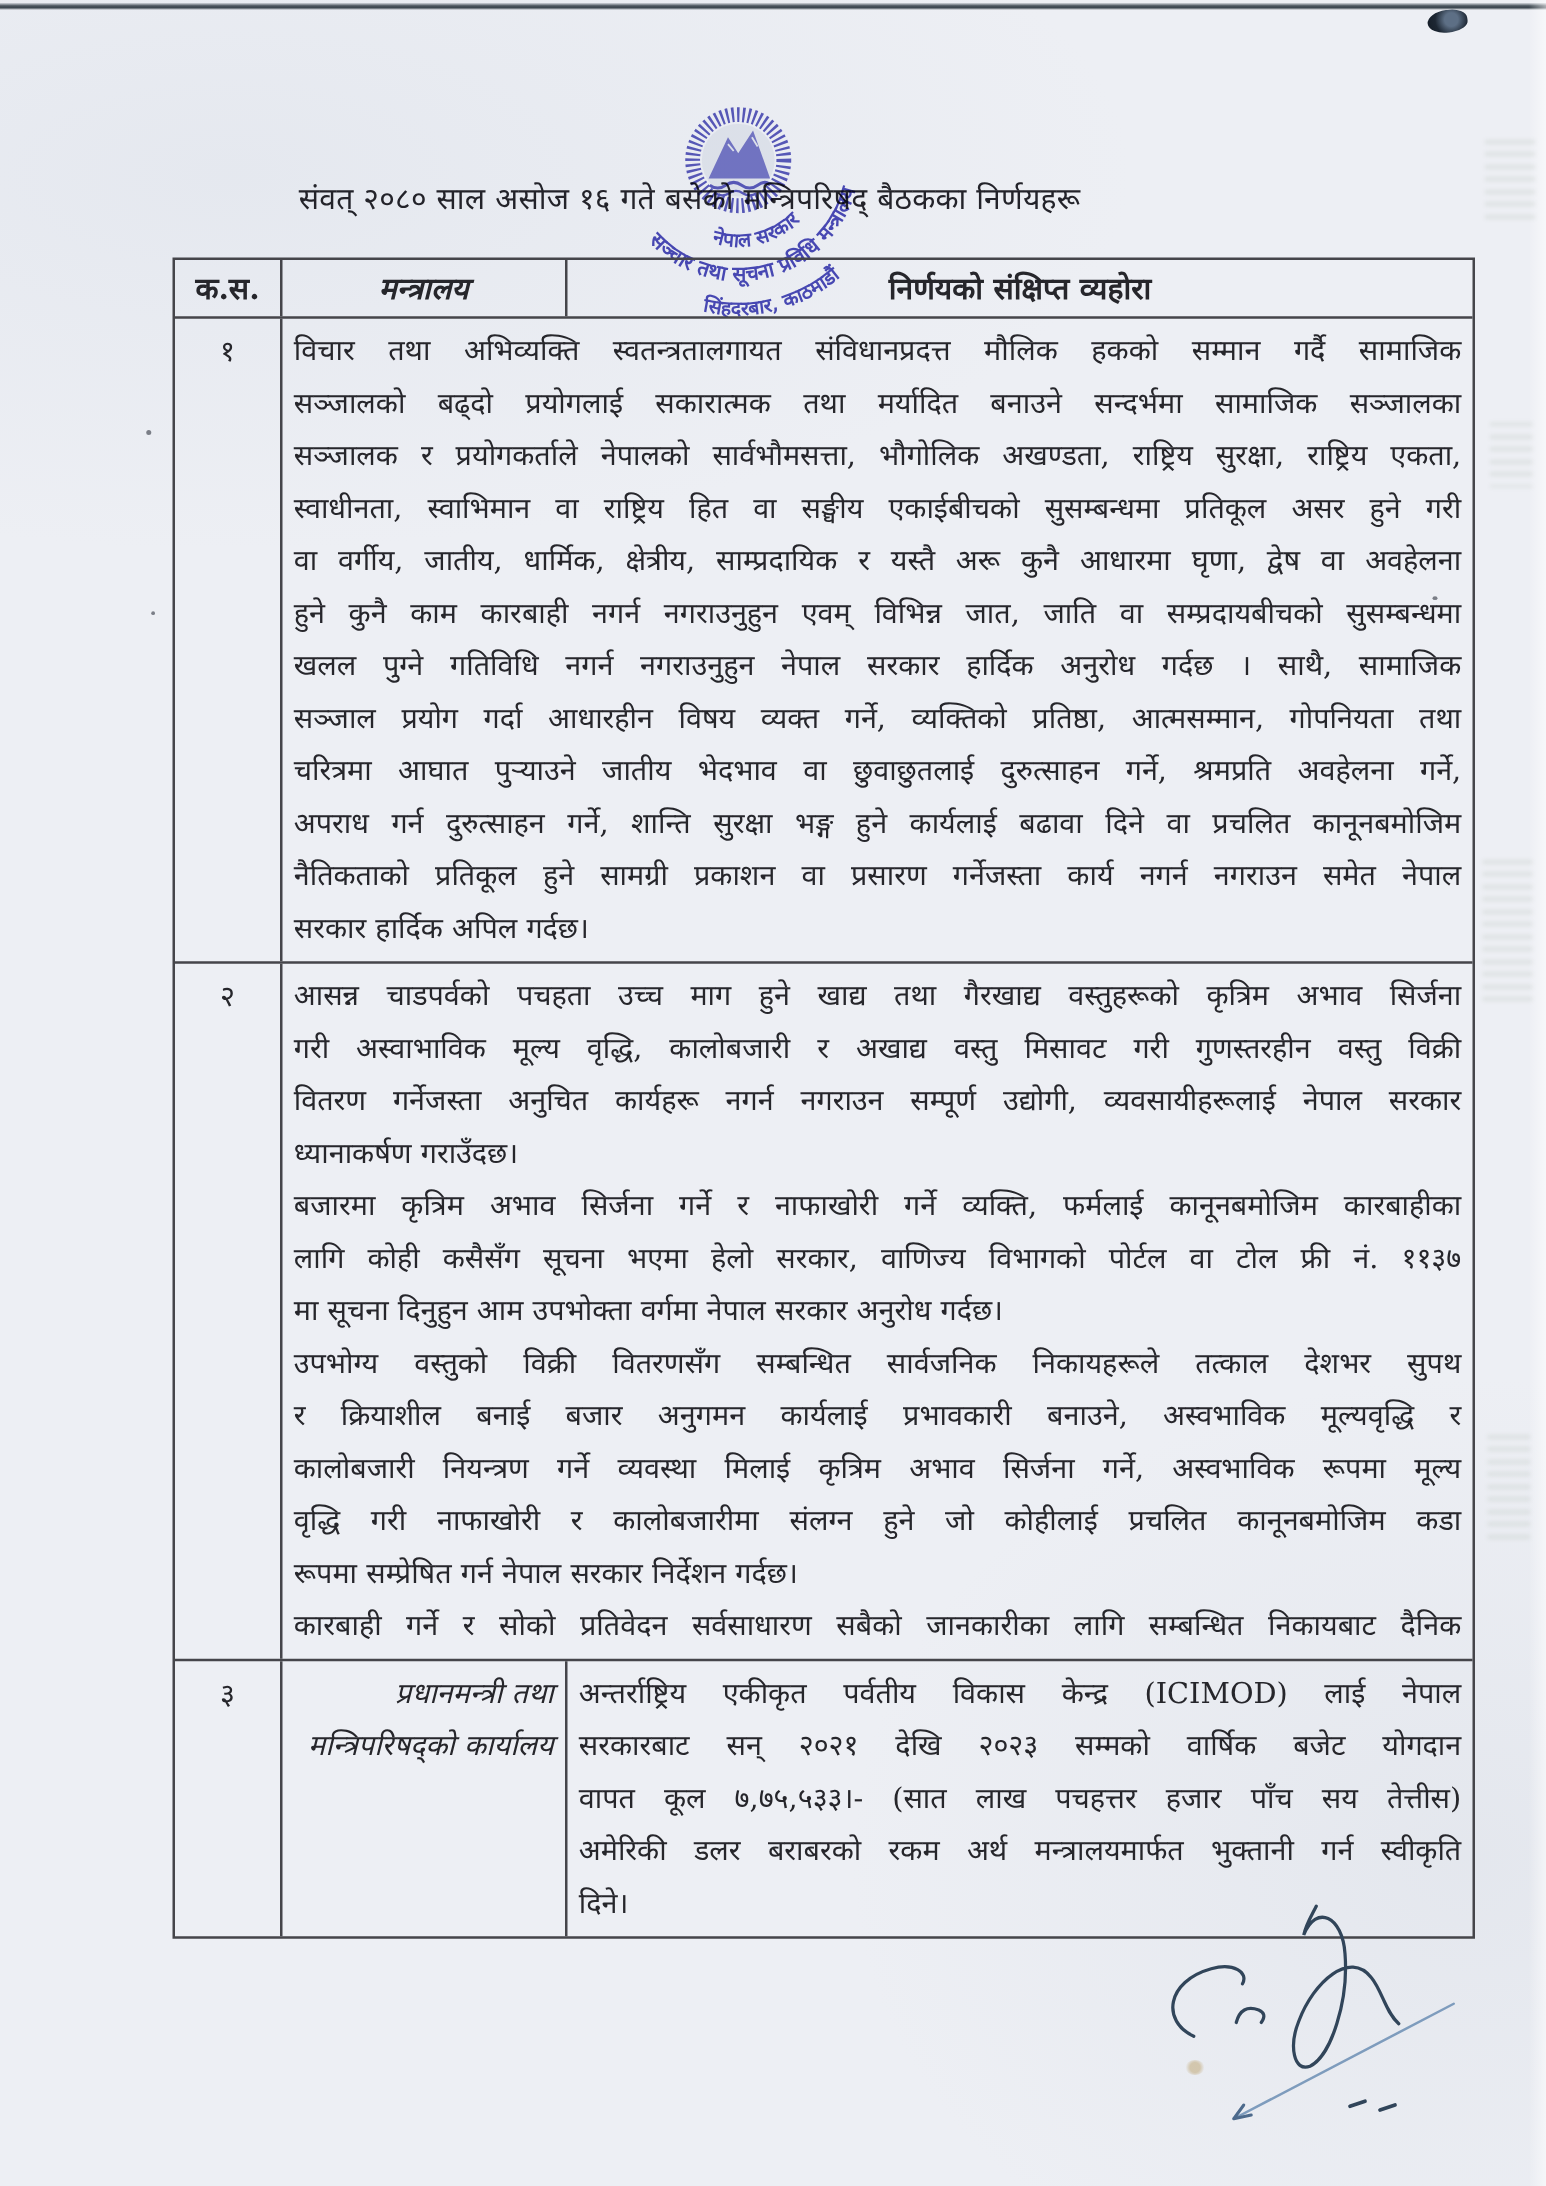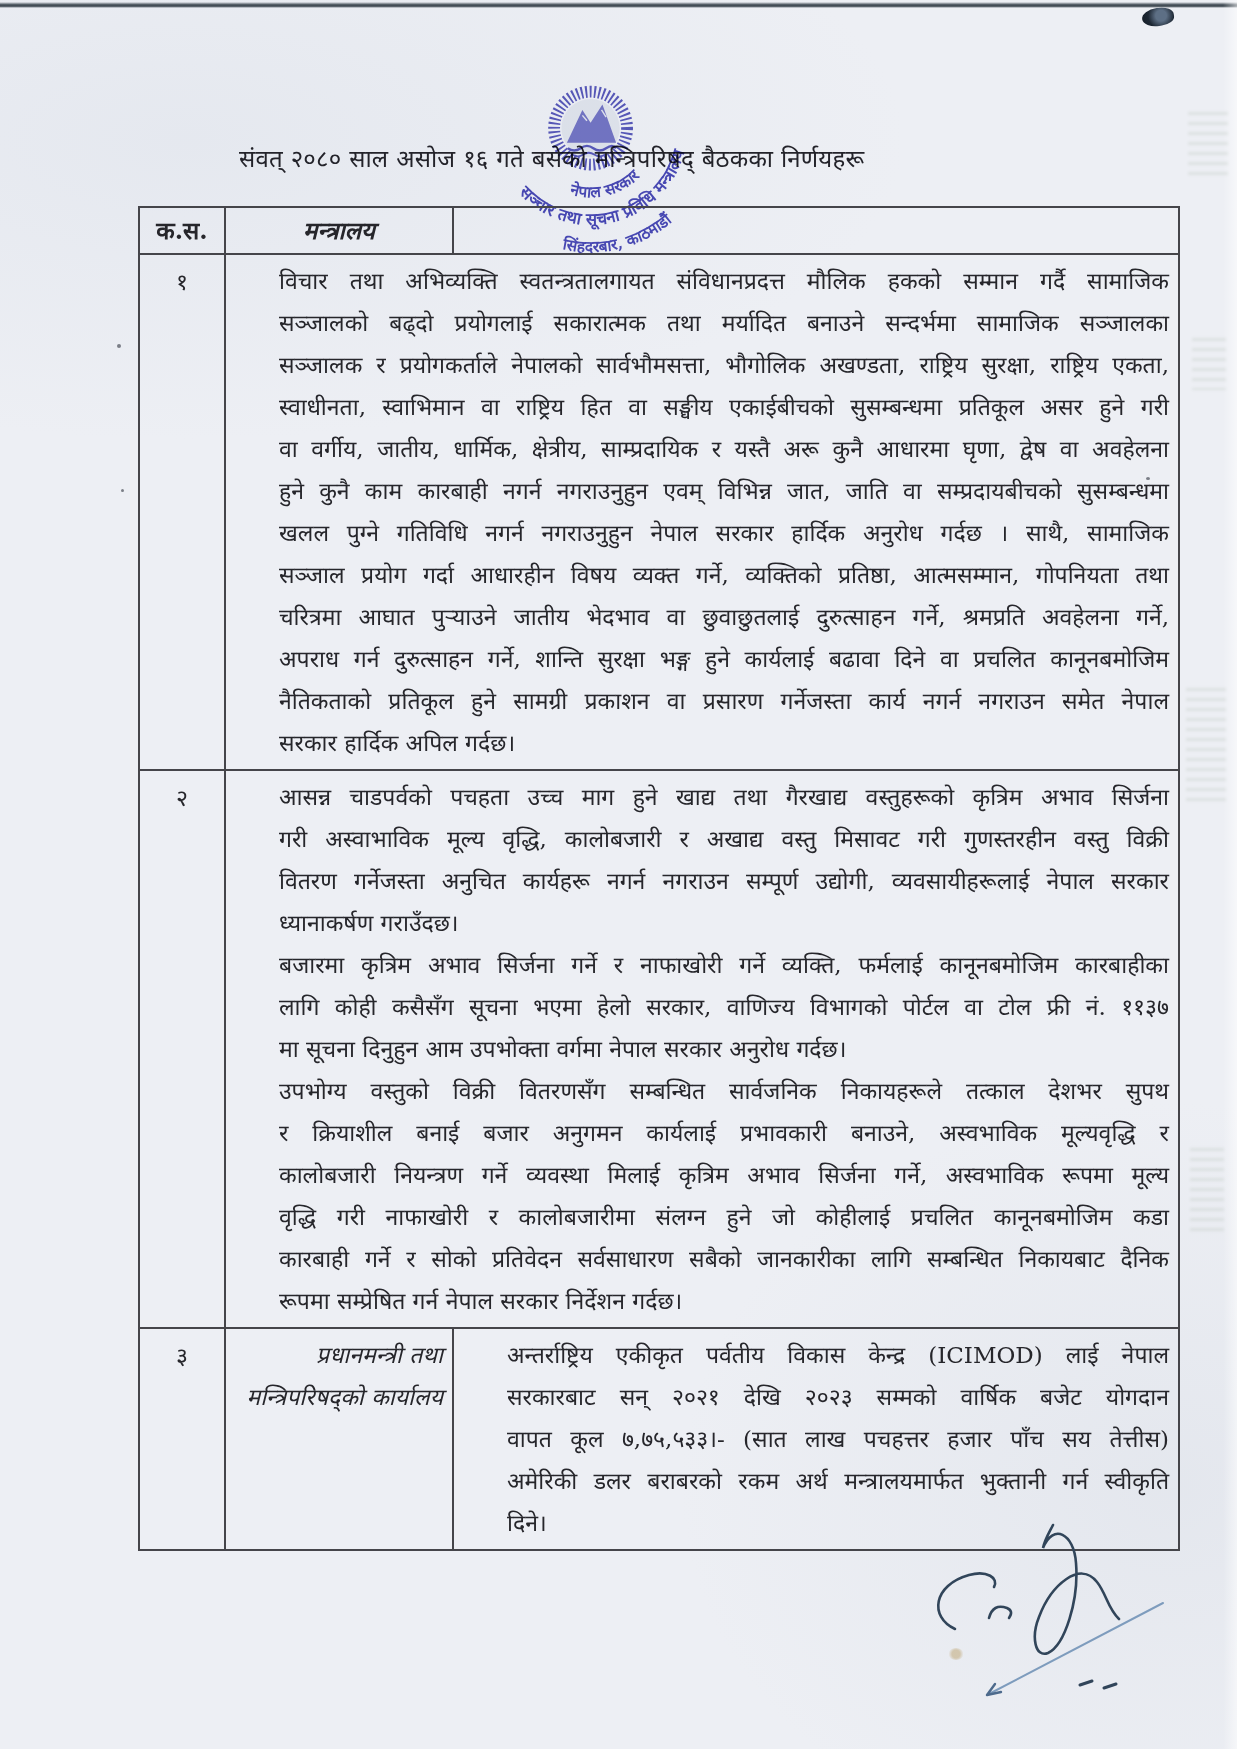--- a/index.html
+++ b/index.html
@@ -51,21 +51,21 @@
     border:2px solid #45454a;background:rgba(255,255,255,.0);
     box-sizing:border-box;
   }
   .tr{display:flex;border-top:2px solid #45454a;box-sizing:border-box;}
   .tr:first-child{border-top:none;}
   .td{box-sizing:border-box;padding:5px 9px;font-size:23px;line-height:42px;color:#26262b;}
   .td-sn{width:86px;flex:none;border-right:2px solid #45454a;text-align:center;padding-top:6px;}
   .td-ministry-col{width:228px;flex:none;border-right:2px solid #45454a;font-style:italic;}
   .td-grow{flex:1;min-width:0;}
   .thead .td{font-weight:600;font-size:24px;line-height:36px;text-align:center;padding-top:5px;padding-bottom:4px;}
-  .jl{text-align:justify;text-align-last:justify;margin-left:44px;}
+  .jl{text-align:justify;text-align-last:justify;}
   .jl.last{text-align-last:left;}
   .para{margin:0;}
   .ministry-line{text-align:right;}
 
   .signature{position:absolute;left:893px;top:1523px;width:344px;height:214px;}
 </style>
 </head>
 <body>
 
 <div class="page">
@@ -104,20 +104,21 @@
       <text font-size="18"><textPath href="#arc2" startOffset="50%" text-anchor="middle">सञ्चार तथा सूचना प्रविधि मन्त्रालय</textPath></text>
       <text font-size="17"><textPath href="#arc3" startOffset="50%" text-anchor="middle">सिंहदरबार, काठमाडौं</textPath></text>
     </g>
   </svg>
 
   <div class="doc-table">
 
     <div class="tr thead">
       <div class="td td-sn">क.स.</div>
       <div class="td td-ministry-col">मन्त्रालय</div>
+      <div class="td td-grow">निर्णयको संक्षिप्त व्यहोरा</div>
     </div>
 
     <div class="tr">
       <div class="td td-sn">१</div>
       <div class="td td-grow">
           <div class="para">
             <div class="jl">विचार तथा अभिव्यक्ति स्वतन्त्रतालगायत संविधानप्रदत्त मौलिक हकको सम्मान गर्दै सामाजिक</div>
             <div class="jl">सञ्जालको बढ्दो प्रयोगलाई सकारात्मक तथा मर्यादित बनाउने सन्दर्भमा सामाजिक सञ्जालका</div>
             <div class="jl">सञ्जालक र प्रयोगकर्ताले नेपालको सार्वभौमसत्ता, भौगोलिक अखण्डता, राष्ट्रिय सुरक्षा, राष्ट्रिय एकता,</div>
             <div class="jl">स्वाधीनता, स्वाभिमान वा राष्ट्रिय हित वा सङ्घीय एकाईबीचको सुसम्बन्धमा प्रतिकूल असर हुने गरी</div>
@@ -145,22 +146,22 @@
           <div class="para">
             <div class="jl">बजारमा कृत्रिम अभाव सिर्जना गर्ने र नाफाखोरी गर्ने व्यक्ति, फर्मलाई कानूनबमोजिम कारबाहीका</div>
             <div class="jl">लागि कोही कसैसँग सूचना भएमा हेलो सरकार, वाणिज्य विभागको पोर्टल वा टोल फ्री नं. ११३७</div>
             <div class="jl last">मा सूचना दिनुहुन आम उपभोक्ता वर्गमा नेपाल सरकार अनुरोध गर्दछ।</div>
           </div>
           <div class="para">
             <div class="jl">उपभोग्य वस्तुको विक्री वितरणसँग सम्बन्धित सार्वजनिक निकायहरूले तत्काल देशभर सुपथ</div>
             <div class="jl">र क्रियाशील बनाई बजार अनुगमन कार्यलाई प्रभावकारी बनाउने, अस्वभाविक मूल्यवृद्धि र</div>
             <div class="jl">कालोबजारी नियन्त्रण गर्ने व्यवस्था मिलाई कृत्रिम अभाव सिर्जना गर्ने, अस्वभाविक रूपमा मूल्य</div>
             <div class="jl">वृद्धि गरी नाफाखोरी र कालोबजारीमा संलग्न हुने जो कोहीलाई प्रचलित कानूनबमोजिम कडा</div>
+            <div class="jl last">रूपमा सम्प्रेषित गर्न नेपाल सरकार निर्देशन गर्दछ।</div>
             <div class="jl">कारबाही गर्ने र सोको प्रतिवेदन सर्वसाधारण सबैको जानकारीका लागि सम्बन्धित निकायबाट दैनिक</div>
-            <div class="jl last">रूपमा सम्प्रेषित गर्न नेपाल सरकार निर्देशन गर्दछ।</div>
           </div>
         </div>
     </div>
 
     <div class="tr">
       <div class="td td-sn">३</div>
       <div class="td td-ministry-col">
           <div class="ministry-line">प्रधानमन्त्री तथा</div>
           <div class="ministry-line">मन्त्रिपरिषद्को कार्यालय</div>
         </div>

